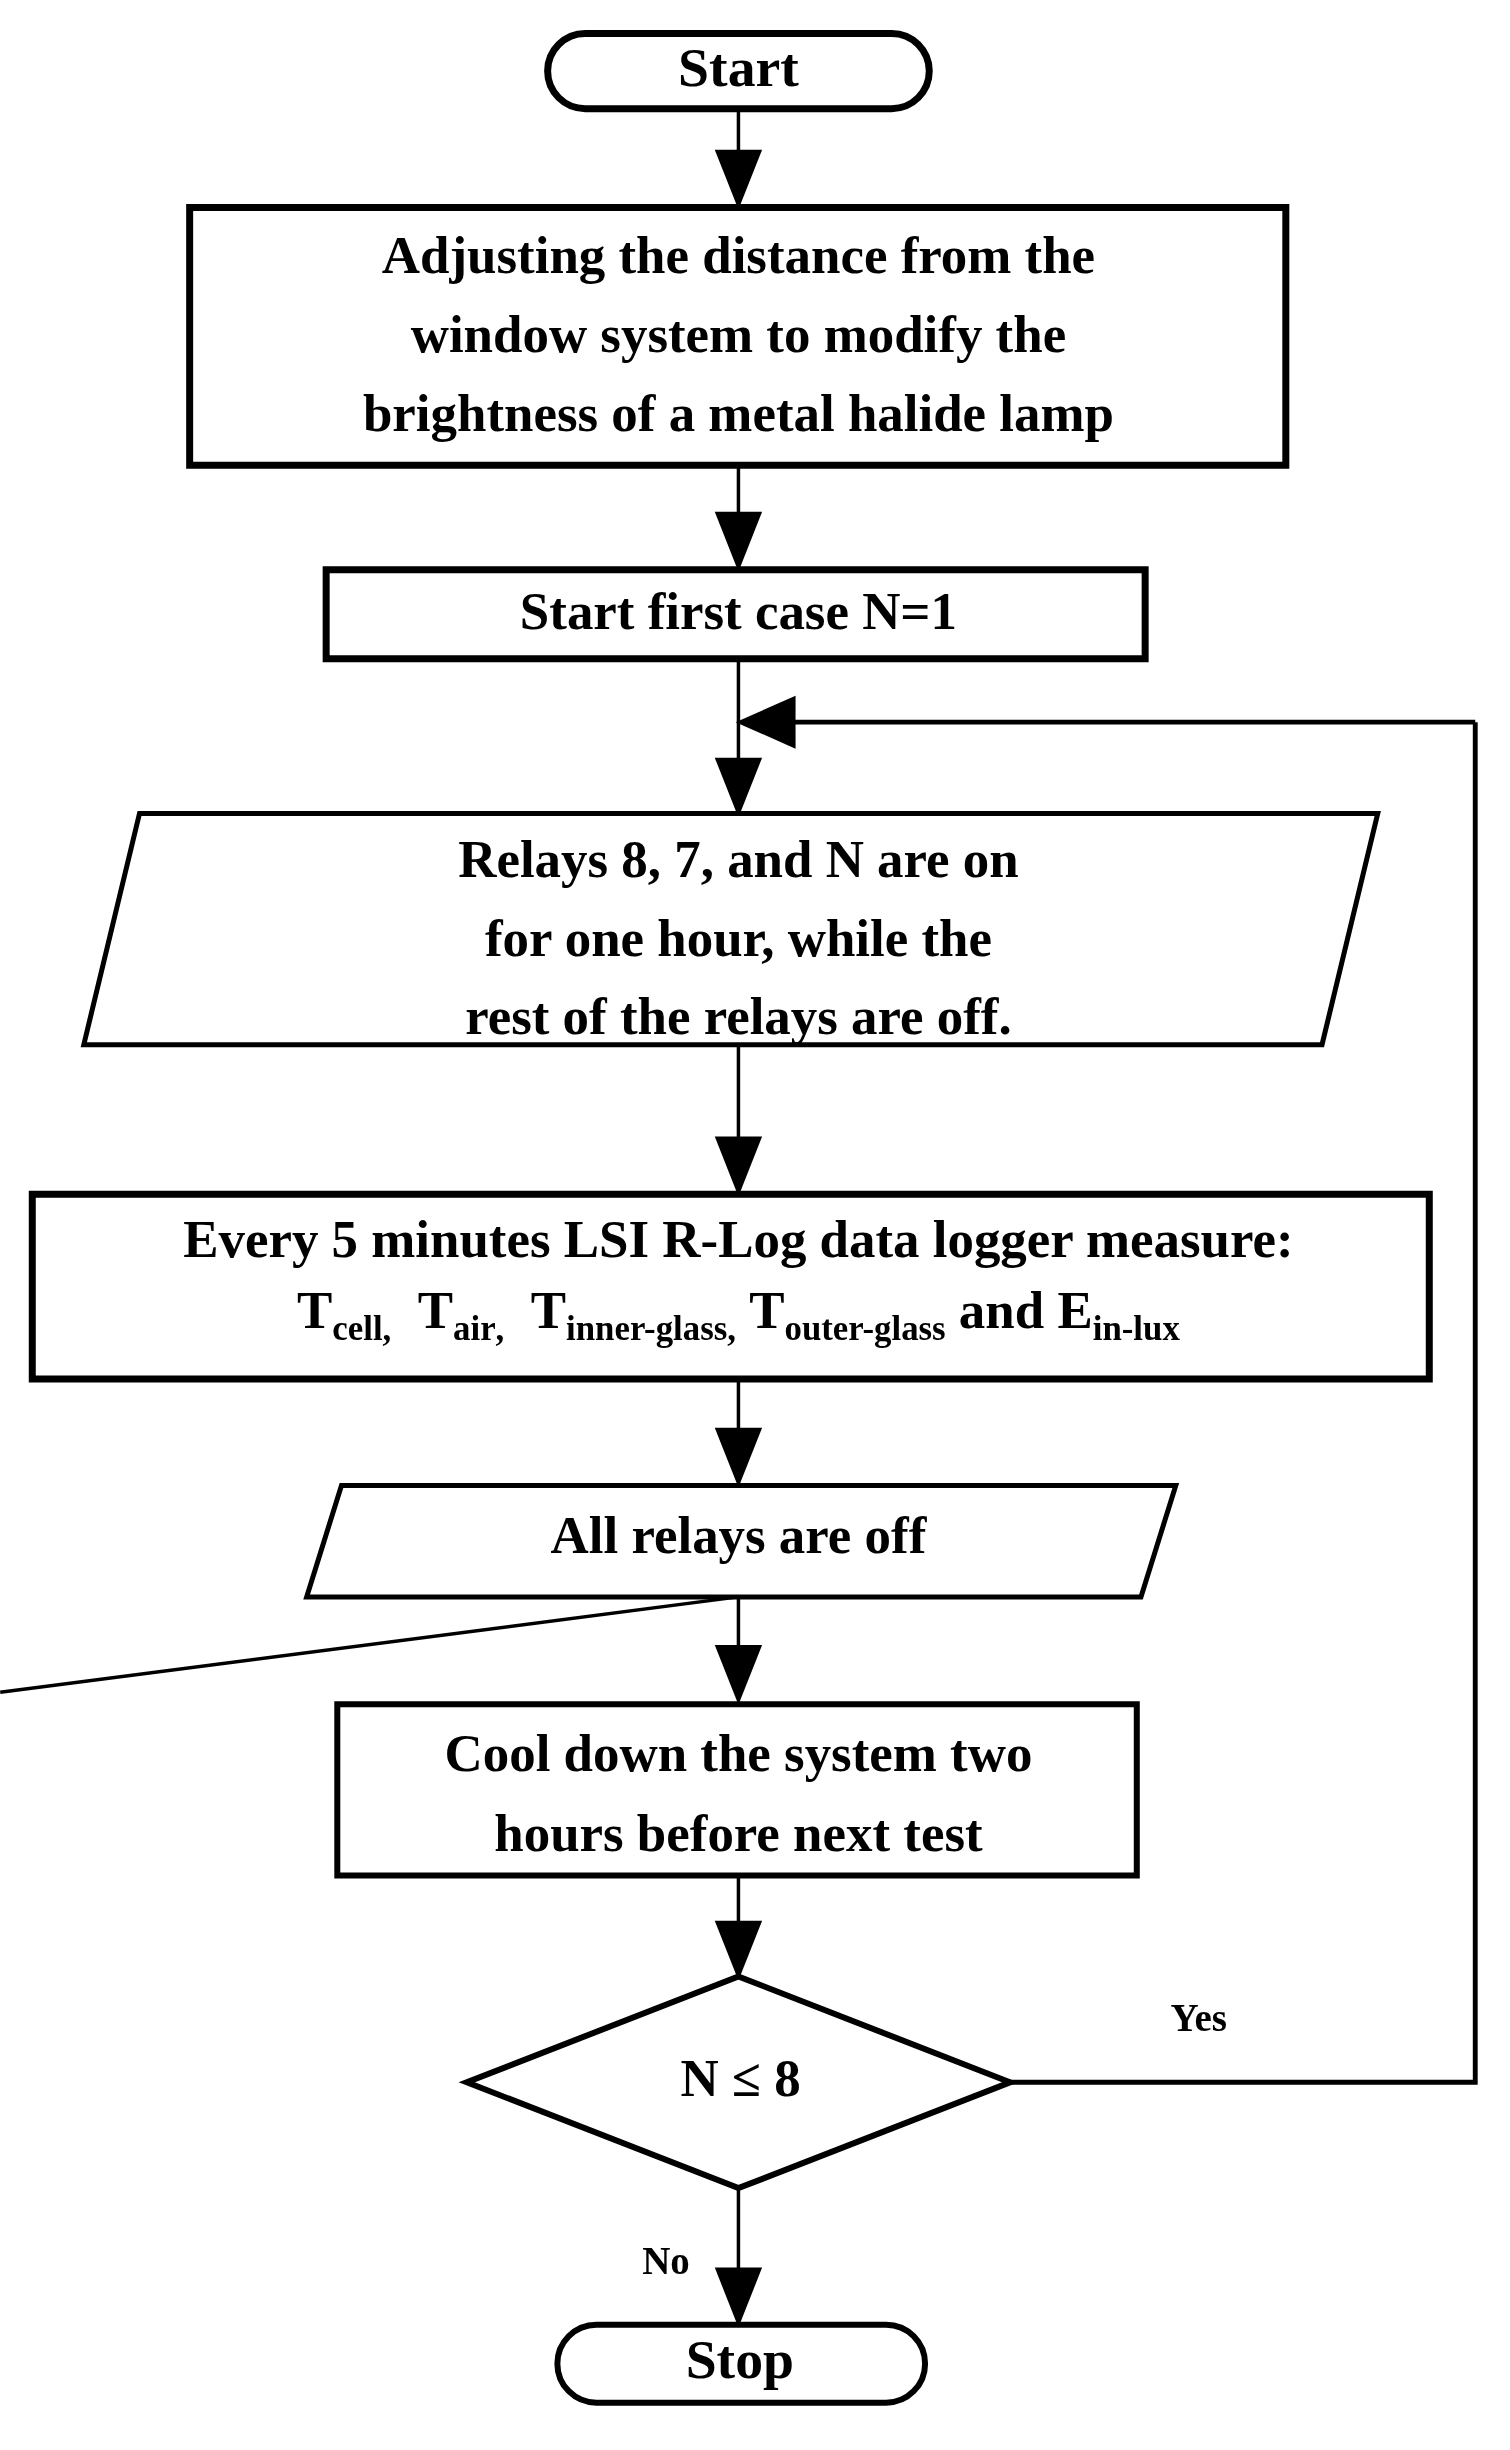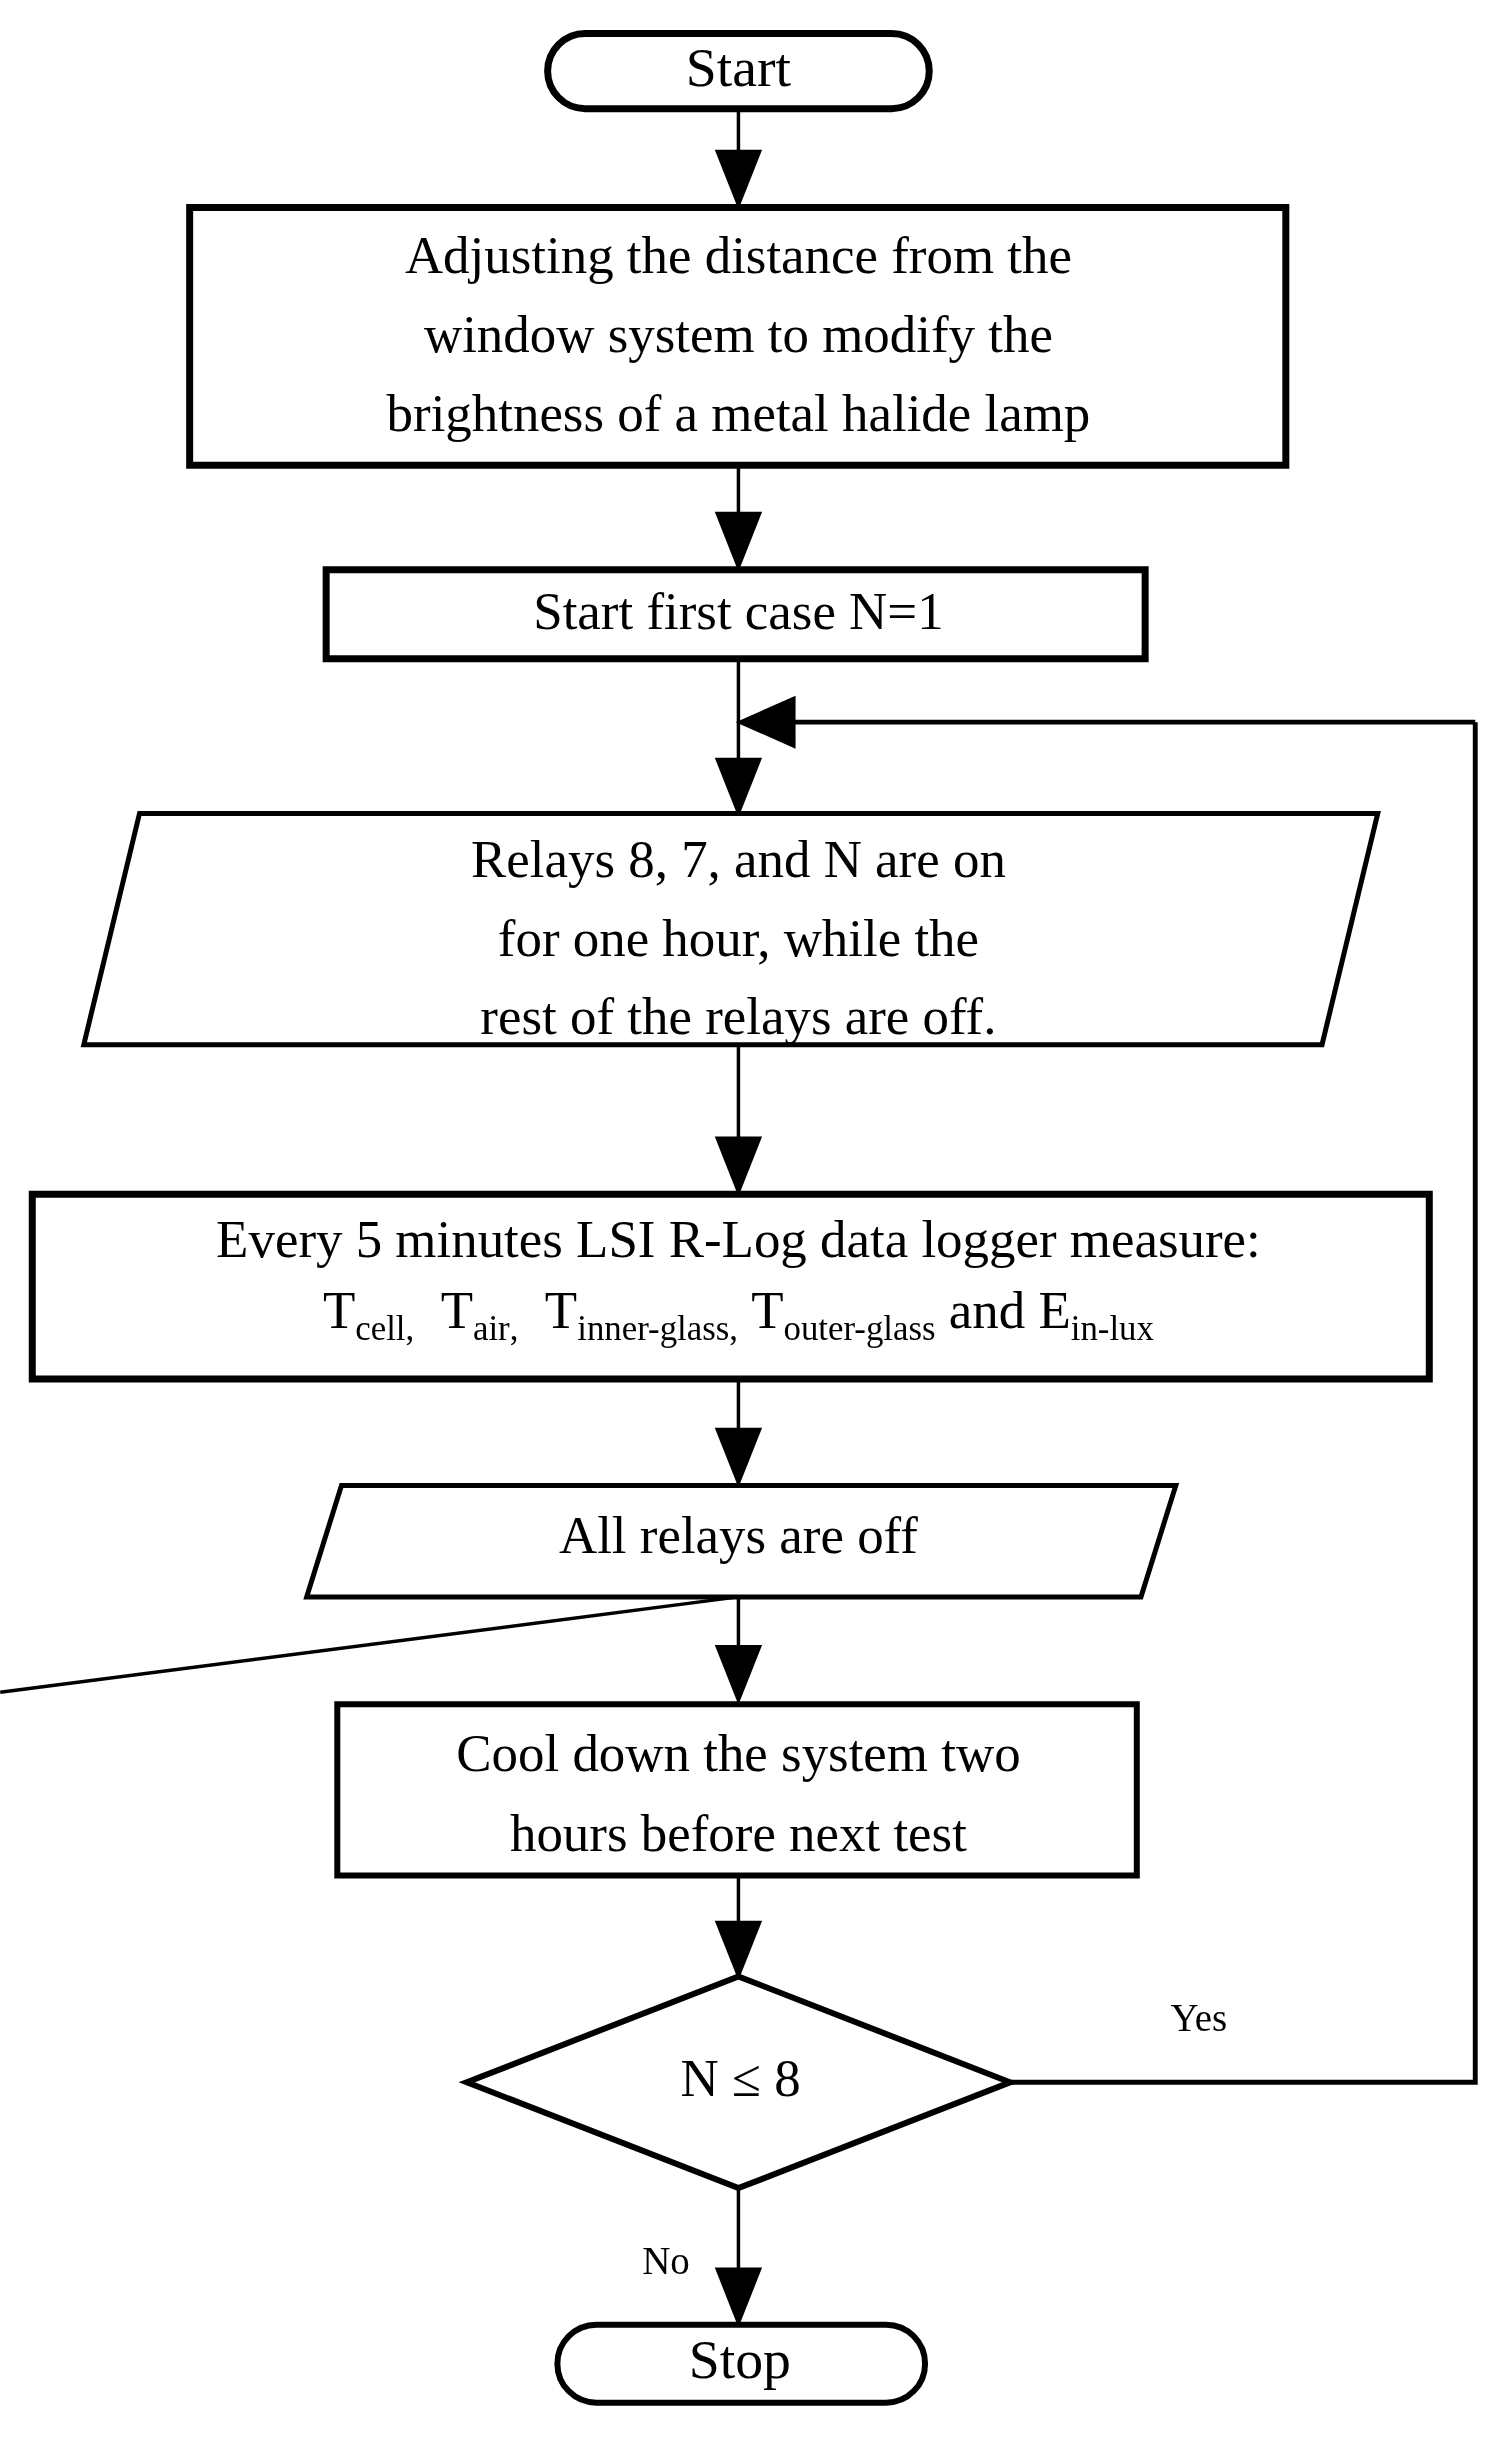--- a/index.html
+++ b/index.html
@@ -9,20 +9,21 @@
   }
   body {
     font-family: "Liberation Serif", "DejaVu Serif", serif;
   }
   #flowchart-root {
     position: relative;
     width: 1511px;
     height: 2450px;
     background: #ffffff;
     overflow: hidden;
+    font-weight: bold;
   }
   svg.chart-canvas {
     display: block;
     width: 1511px;
     height: 2450px;
   }
   .node-shape {
     fill: #ffffff;
     stroke: #000000;
     vector-effect: non-scaling-stroke;

